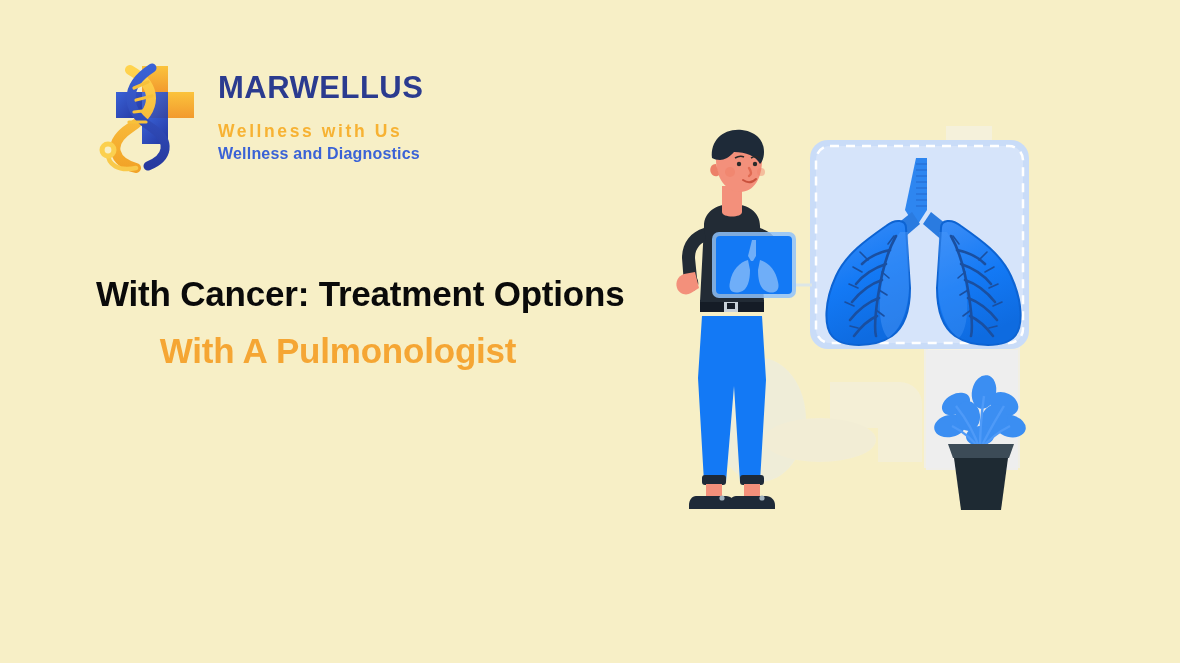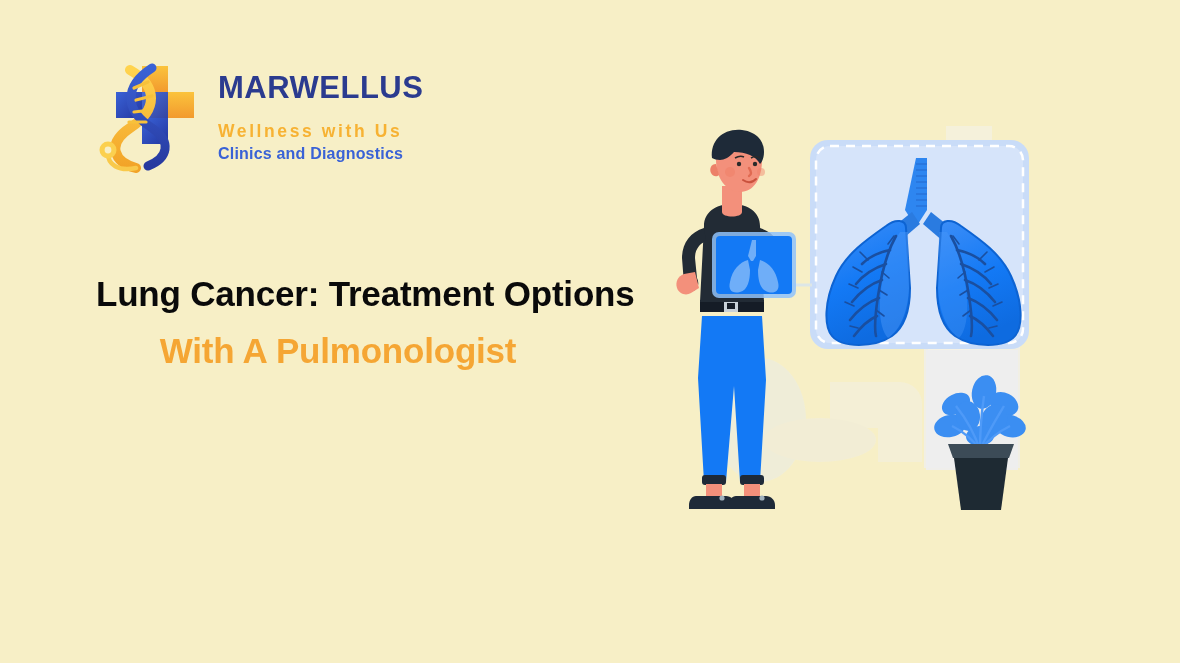--- a/index.html
+++ b/index.html
@@ -153,26 +153,26 @@
 
         <path d="M40 110 C 22 114, 12 106, 12 96" fill="none" stroke="#F9C94A" stroke-width="4.5" stroke-linecap="round"></path>
         <circle cx="12" cy="92" r="8.5" fill="#FBD04F"></circle>
         <circle cx="12" cy="92" r="3.4" fill="#F7EFC6"></circle>
       </svg>
     </div>
 
     <div class="logo-text">
       <div class="logo-name">MARWELLUS</div>
       <div class="logo-tag1">Wellness with Us</div>
-      <div class="logo-tag2">Clinics and Diagnostics</div>
+      <div class="logo-tag2">Wellness and Diagnostics</div>
     </div>
   </div>
 
   <div class="headline">
-    <div class="headline-line1">Lung Cancer: Treatment Options</div>
+    <div class="headline-line1">With Cancer: Treatment Options</div>
     <div class="headline-line2">With A Pulmonologist</div>
   </div>
 
   <div class="illustration">
     <svg class="illus-svg" width="420" height="420" viewBox="0 0 420 420" xmlns="http://www.w3.org/2000/svg">
       <defs>
         <linearGradient id="lungGrad" x1="0" y1="0" x2="0.3" y2="1">
           <stop offset="0%" stop-color="#3D8EF7"></stop>
           <stop offset="55%" stop-color="#1379F5"></stop>
           <stop offset="100%" stop-color="#0E6BE0"></stop>

